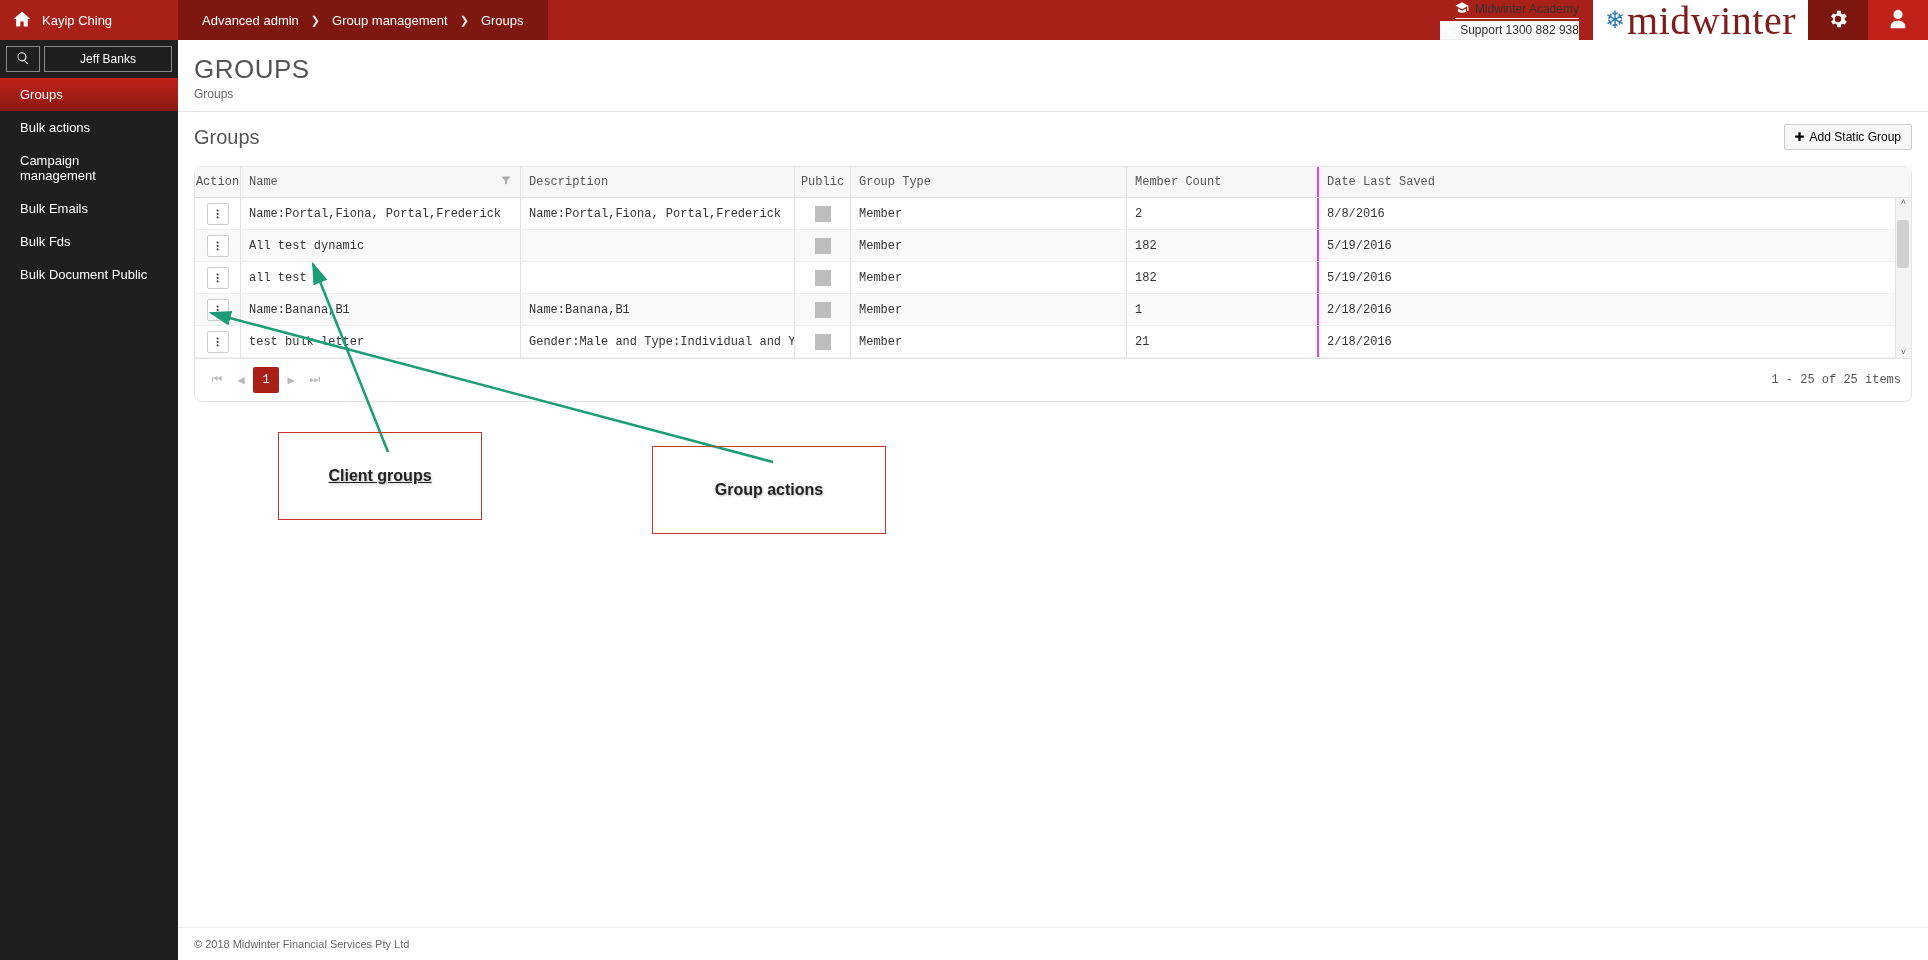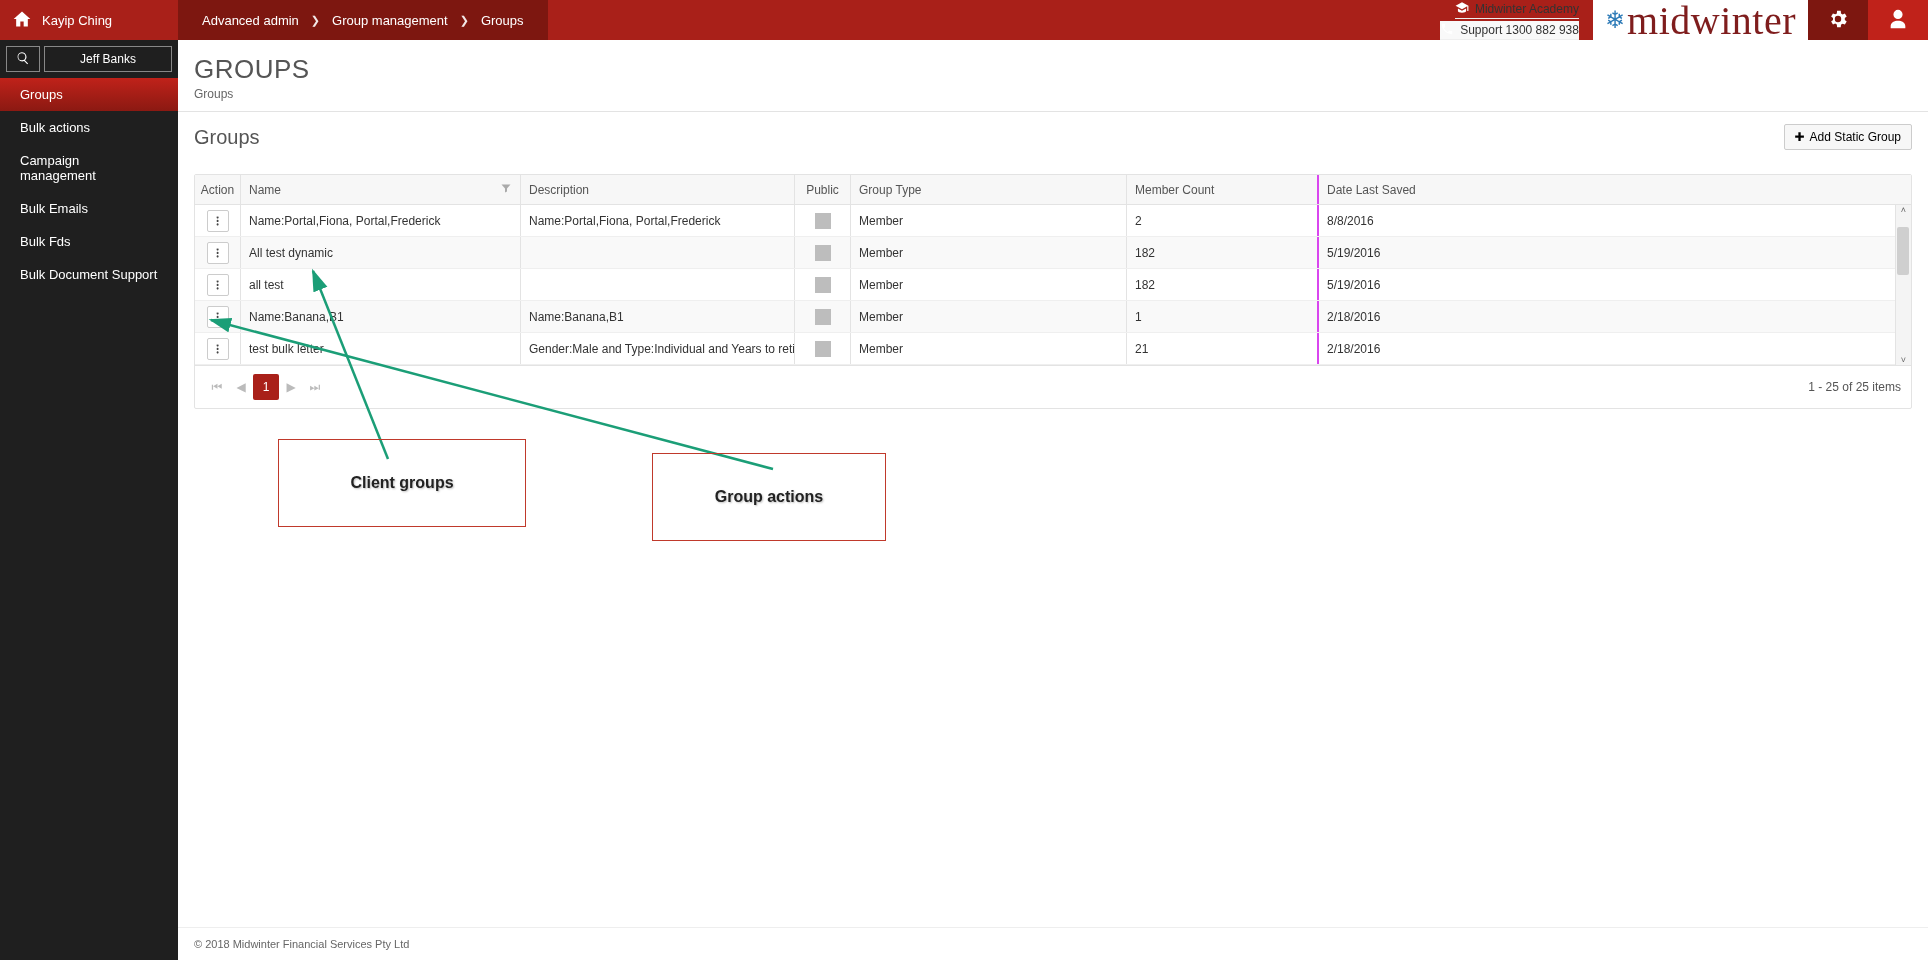--- a/index.html
+++ b/index.html
@@ -35,21 +35,21 @@
   
   .content { flex:1; display:flex; flex-direction:column; padding:0; background:#fff; min-width:0; }
   .page-header { padding:14px 16px 10px 16px; }
   .page-title { font-size:26px; font-weight:400; color:#555; letter-spacing:0.5px; }
   .page-sub { font-size:12px; color:#666; margin-top:2px; }
   .divider { border-top:1px solid #e3e3e3; }
   .section-head { display:flex; align-items:center; justify-content:space-between; padding:12px 16px 8px 16px; }
   .section-title { font-size:20px; color:#555; font-weight:400; }
   .add-btn { border:1px solid #ccc; background:#f7f7f7; padding:5px 10px; font-size:12px; border-radius:2px; cursor:pointer; display:flex; align-items:center; gap:5px; }
 
-  .table-wrap { margin:16px 16px 0 16px; border:1px solid #e3e3e3; border-radius:2px; position:relative; }
+  .table-wrap { margin:8px 16px 0 16px; border:1px solid #e3e3e3; border-radius:8px; position:relative;font-family:Liberation Mono, monospace; }
   .thead { display:flex; background:#f7f7f7; border-bottom:1px solid #e3e3e3; font-size:12px; color:#555; }
   .th, .td { padding:7px 8px; display:flex; align-items:center; overflow:hidden; white-space:nowrap; text-overflow:ellipsis; }
   .c-action{ width:46px; justify-content:center; border-right:1px solid #e3e3e3; }
   .c-name  { width:280px; border-right:1px solid #e3e3e3; position:relative; }
   .c-desc  { width:274px; border-right:1px solid #e3e3e3; }
   .c-public{ width:56px; border-right:1px solid #e3e3e3; justify-content:center; }
   .c-type  { width:276px; border-right:1px solid #e3e3e3; }
   .c-count { width:192px; border-right:2px solid #d946ef; }
   .c-date  { flex:1; }
   .filter-icon { margin-left:auto; color:#aaa; }
@@ -149,21 +149,21 @@
           </span>
         </div>
         <div class="client-box">Jeff Banks</div>
       </div>
       <div class="nav">
         <div class="nav-item active">Groups</div>
         <div class="nav-item">Bulk actions</div>
         <div class="nav-item">Campaign management</div>
         <div class="nav-item">Bulk Emails</div>
         <div class="nav-item">Bulk Fds</div>
-        <div class="nav-item">Bulk Document Support</div>
+        <div class="nav-item">Bulk Document Public</div>
       </div>
     </div>
 
     <div class="content">
       <div class="page-header">
         <div class="page-title">GROUPS</div>
         <div class="page-sub">Groups</div>
       </div>
       <div class="divider"></div>
       <div class="section-head">
@@ -280,21 +280,21 @@
       <div class="annot-layer">
         <svg class="arrows" style="left:0; top:-250px; width:900px; height:350px;">
           <defs>
             <marker id="ah" markerWidth="10" markerHeight="10" refX="8" refY="3" orient="auto">
               <path d="M0,0 L0,6 L9,3 z" fill="#1b9e77"></path>
             </marker>
           </defs>
           <line x1="210" y1="300" x2="135" y2="112" stroke="#1b9e77" stroke-width="2.5" marker-end="url(#ah)"></line>
           <line x1="595" y1="310" x2="33" y2="161" stroke="#1b9e77" stroke-width="2.5" marker-end="url(#ah)"></line>
         </svg>
-        <div class="annot-box" style="left:100px; top:30px; width:248px; height:88px;">
+        <div class="annot-box" style="left:100px; top:30px; width:204px; height:88px;text-decoration:underline;">
           <span>Client groups</span>
         </div>
         <div class="annot-box" style="left:474px; top:44px; width:234px; height:88px;">
           <span>Group actions</span>
         </div>
       </div>
 
       <div class="footer">
         <div>© 2018 Midwinter Financial Services Pty Ltd</div>
       </div>

